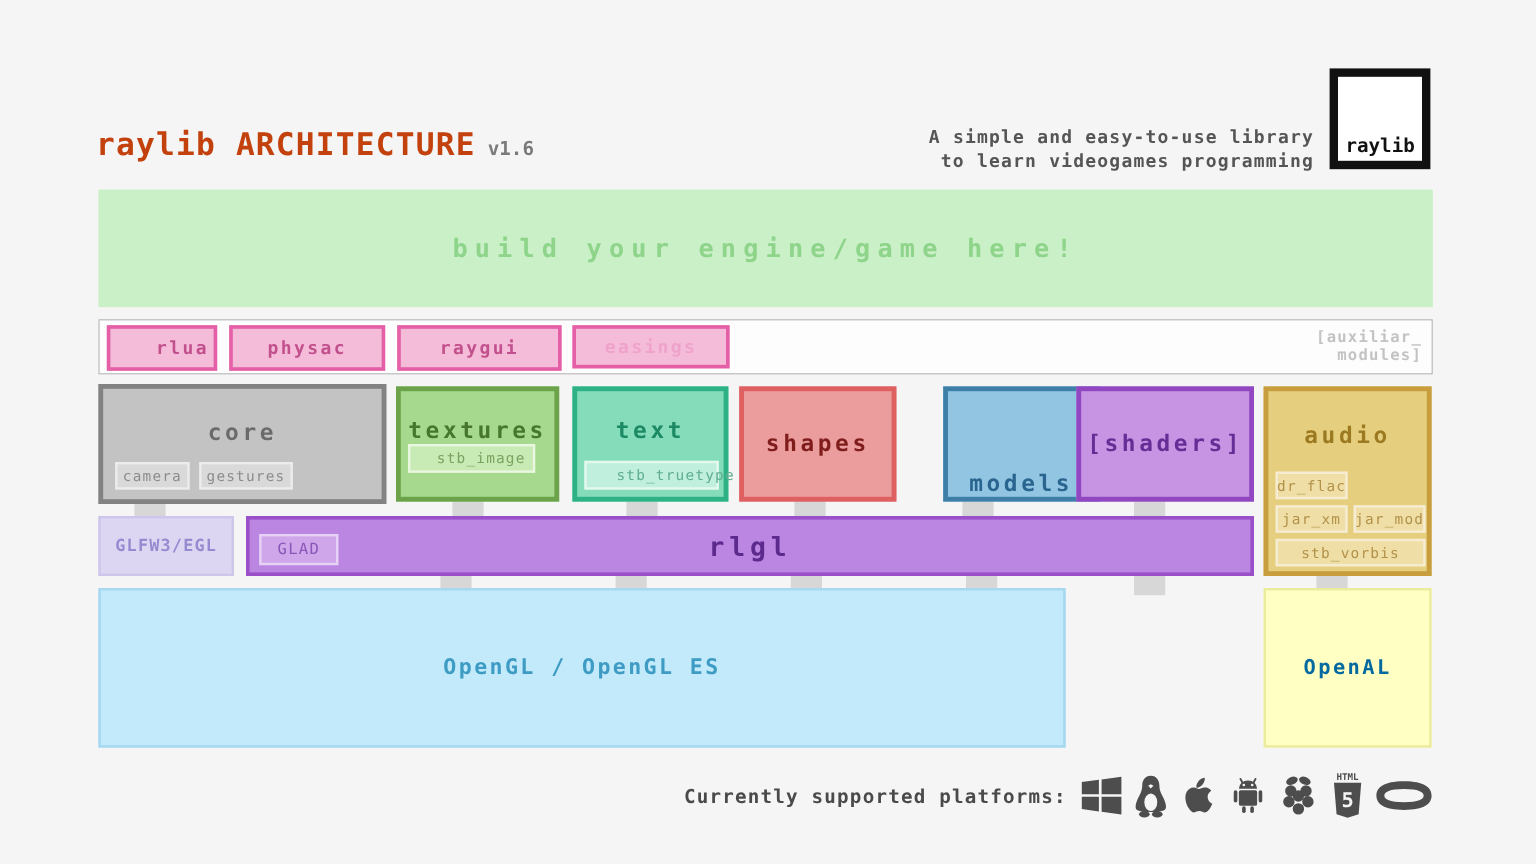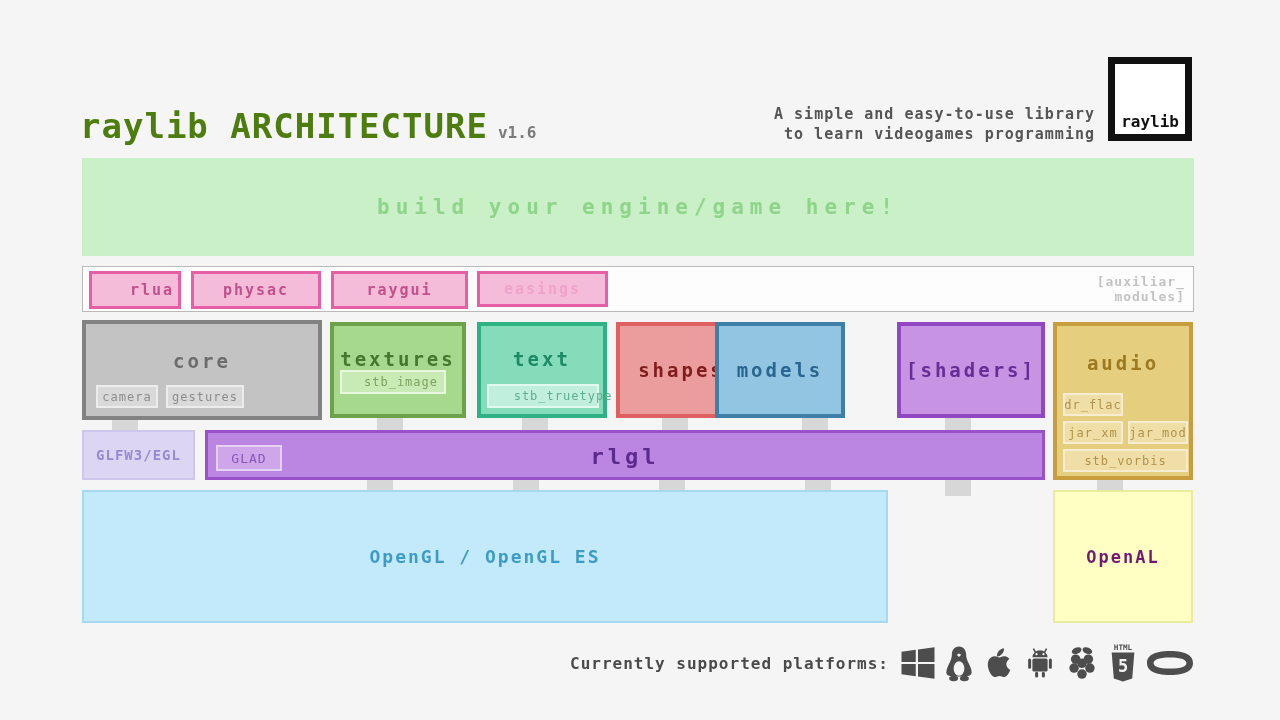--- a/index.html
+++ b/index.html
@@ -4,21 +4,21 @@
 <style>
   html,body{margin:0;padding:0;background:#e9e9e9;}
   .stage{position:relative;width:1280px;height:720px;background:#f5f5f5;overflow:hidden;
          font-family:"DejaVu Sans Mono","Liberation Mono",monospace;}
   .abs{position:absolute;box-sizing:border-box;}
   .center{display:flex;align-items:center;justify-content:center;}
   .blabel{position:absolute;left:0;right:0;text-align:center;font-weight:bold;}
   .chip{position:absolute;box-sizing:border-box;display:flex;align-items:center;justify-content:center;
         font-size:12px;letter-spacing:1px;}
   
-  .title{color:#4d7c0f;font-size:34px;font-weight:bold;letter-spacing:1px;white-space:nowrap;}
+  .title{color:#c2410c;font-size:26px;font-weight:bold;letter-spacing:1px;white-space:nowrap;}
   .version{color:#7a7a7a;font-size:16px;font-weight:bold;margin-left:10px;}
   .tagline{color:#555;font-size:15px;font-weight:bold;letter-spacing:1px;text-align:right;line-height:20px;}
   .logo{border:7px solid #111;background:#fff;}
   .logo span{position:absolute;bottom:3px;right:6px;font-weight:bold;font-size:16px;color:#111;}
   
   .banner{background:#c9f0c6;color:#8ed48a;font-size:21px;font-weight:bold;letter-spacing:6px;}
   
   .auxwrap{background:#fdfdfd;border:1px solid #b9b9b9;}
   .auxbox{border:3px solid #e45fa6;background:#f4bcd9;color:#c2508c;font-size:15px;font-weight:bold;letter-spacing:2px;}
   .auxbox.light{color:#efa3cb;}
@@ -36,21 +36,21 @@
   .audio{border:4px solid #c79d3e;background:#e5cf7e;color:#9c7a22;}
   .audio .chip{background:#efdfa6;border:2px solid #f6ecd2;color:#b2914a;}
   .modlabel{font-size:19px;letter-spacing:3px;font-weight:bold;}
   
   .glfw{background:#ddd6f2;border:2px solid #cfc6ec;color:#968bd0;font-size:14px;font-weight:bold;letter-spacing:1px;}
   .rlgl{border:3px solid #9a50c8;background:#ba86e2;color:#5c2a8c;}
   .rlgl .chip{background:#cfa6ea;border:2px solid #e5d2f4;color:#8a57b8;font-size:13px;}
   
   .opengl{background:#c2eafb;border:2px solid #a6d8ef;color:#3e9cc4;font-size:18px;font-weight:bold;letter-spacing:2px;}
   .raymath{border:4px solid #ea4e8e;background:#f87fb2;color:#cf2d6b;font-size:18px;font-weight:bold;letter-spacing:3px;}
-  .openal{background:#ffffc4;border:2px solid #ebeb9e;color:#701a75;font-size:17px;font-weight:bold;letter-spacing:2px;}
+  .openal{background:#ffffc4;border:2px solid #ebeb9e;color:#0369a1;font-size:17px;font-weight:bold;letter-spacing:2px;}
   .connector{position:absolute;background:#d7d7d7;}
   
   .platcap{color:#4a4a4a;font-size:16px;font-weight:bold;letter-spacing:1px;}
   .platicons{display:flex;align-items:center;justify-content:space-between;}
   .platicons svg{display:block;}
 </style>
 </head>
 <body>
 
 <div class="stage">
@@ -124,21 +124,21 @@
     <div class="blabel modlabel" style="top:22px;">text</div>
     <div class="chip" style="left:6px;bottom:6px;width:112px;height:24px;">
       <span>stb_truetype</span>
     </div>
   </div>
 
   <div class="abs center shapes modlabel" style="left:616px;top:322px;width:131px;height:96px;">
     <span>shapes</span>
   </div>
 
-  <div class="abs center models modlabel" style="left:715px;top:322px;width:130px;height:96px;">
+  <div class="abs center models modlabel" style="left:786px;top:322px;width:130px;height:96px;align-items:flex-end;">
     <span>models</span>
   </div>
 
   <div class="abs center shaders modlabel" style="left:897px;top:322px;width:148px;height:96px;">
     <span>[shaders]</span>
   </div>
 
   <div class="abs audio" style="left:1053px;top:322px;width:140px;height:158px;">
     <div class="blabel modlabel" style="top:26px;">audio</div>
     <div class="chip" style="left:6px;top:67px;width:60px;height:23px;">

